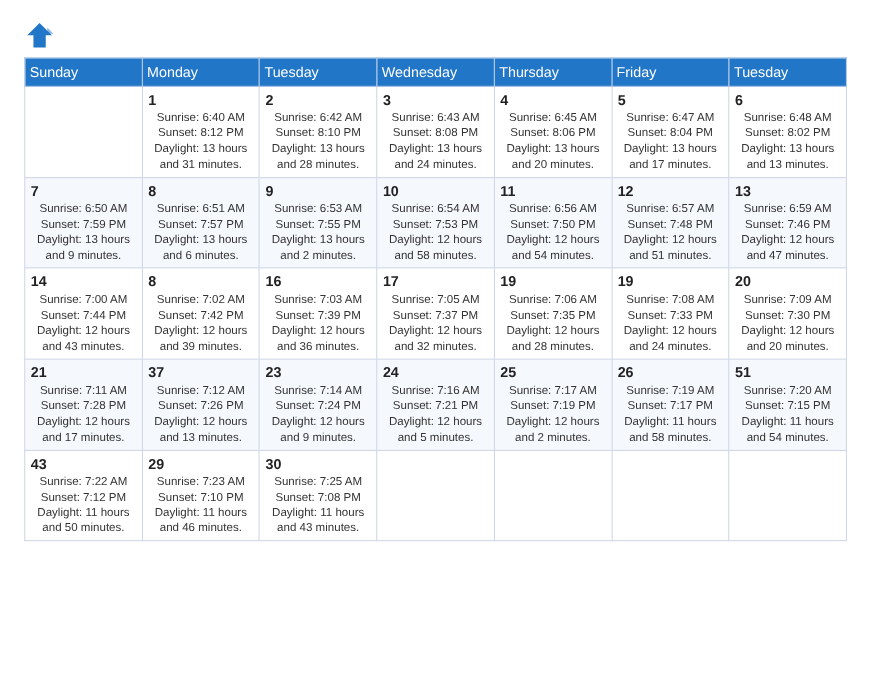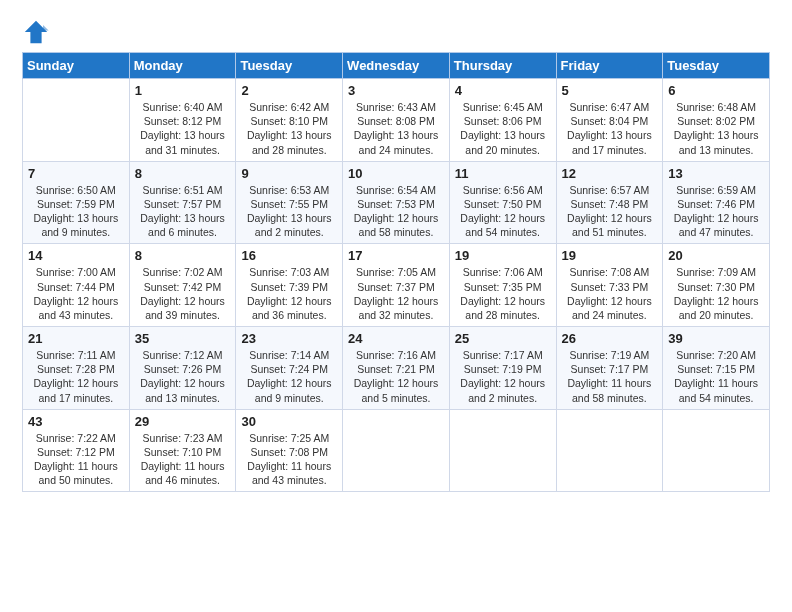--- a/index.html
+++ b/index.html
@@ -62,21 +62,21 @@
     }
     .calendar {
       width: 100%;
       border-collapse: collapse;
       margin-top: 4px;
     }
     .calendar th {
       background: #2176c7;
       color: #fff;
       font-size: 13px;
-      font-weight: bold;
+      font-weight: normal;
       padding: 5px 4px;
       text-align: left;
       border: 1px solid #b0c8e8;
     }
     .calendar td {
       vertical-align: top;
       border: 1px solid #d0d8e8;
       padding: 4px 5px;
       width: calc(100%/7);
       min-height: 80px;
@@ -226,41 +226,41 @@
             <span class="day-num">20</span>
             <div class="cell-info">Sunrise: 7:09 AM<br>Sunset: 7:30 PM<br>Daylight: 12 hours and 20 minutes.</div>
           </td>
         </tr>
         <tr class="row-even">
           <td>
             <span class="day-num">21</span>
             <div class="cell-info">Sunrise: 7:11 AM<br>Sunset: 7:28 PM<br>Daylight: 12 hours and 17 minutes.</div>
           </td>
           <td>
-            <span class="day-num">35</span>
+            <span class="day-num">37</span>
             <div class="cell-info">Sunrise: 7:12 AM<br>Sunset: 7:26 PM<br>Daylight: 12 hours and 13 minutes.</div>
           </td>
           <td>
             <span class="day-num">23</span>
             <div class="cell-info">Sunrise: 7:14 AM<br>Sunset: 7:24 PM<br>Daylight: 12 hours and 9 minutes.</div>
           </td>
           <td>
             <span class="day-num">24</span>
             <div class="cell-info">Sunrise: 7:16 AM<br>Sunset: 7:21 PM<br>Daylight: 12 hours and 5 minutes.</div>
           </td>
           <td>
             <span class="day-num">25</span>
             <div class="cell-info">Sunrise: 7:17 AM<br>Sunset: 7:19 PM<br>Daylight: 12 hours and 2 minutes.</div>
           </td>
           <td>
             <span class="day-num">26</span>
             <div class="cell-info">Sunrise: 7:19 AM<br>Sunset: 7:17 PM<br>Daylight: 11 hours and 58 minutes.</div>
           </td>
           <td>
-            <span class="day-num">39</span>
+            <span class="day-num">51</span>
             <div class="cell-info">Sunrise: 7:20 AM<br>Sunset: 7:15 PM<br>Daylight: 11 hours and 54 minutes.</div>
           </td>
         </tr>
         <tr class="row-odd">
           <td>
             <span class="day-num">43</span>
             <div class="cell-info">Sunrise: 7:22 AM<br>Sunset: 7:12 PM<br>Daylight: 11 hours and 50 minutes.</div>
           </td>
           <td>
             <span class="day-num">29</span>

